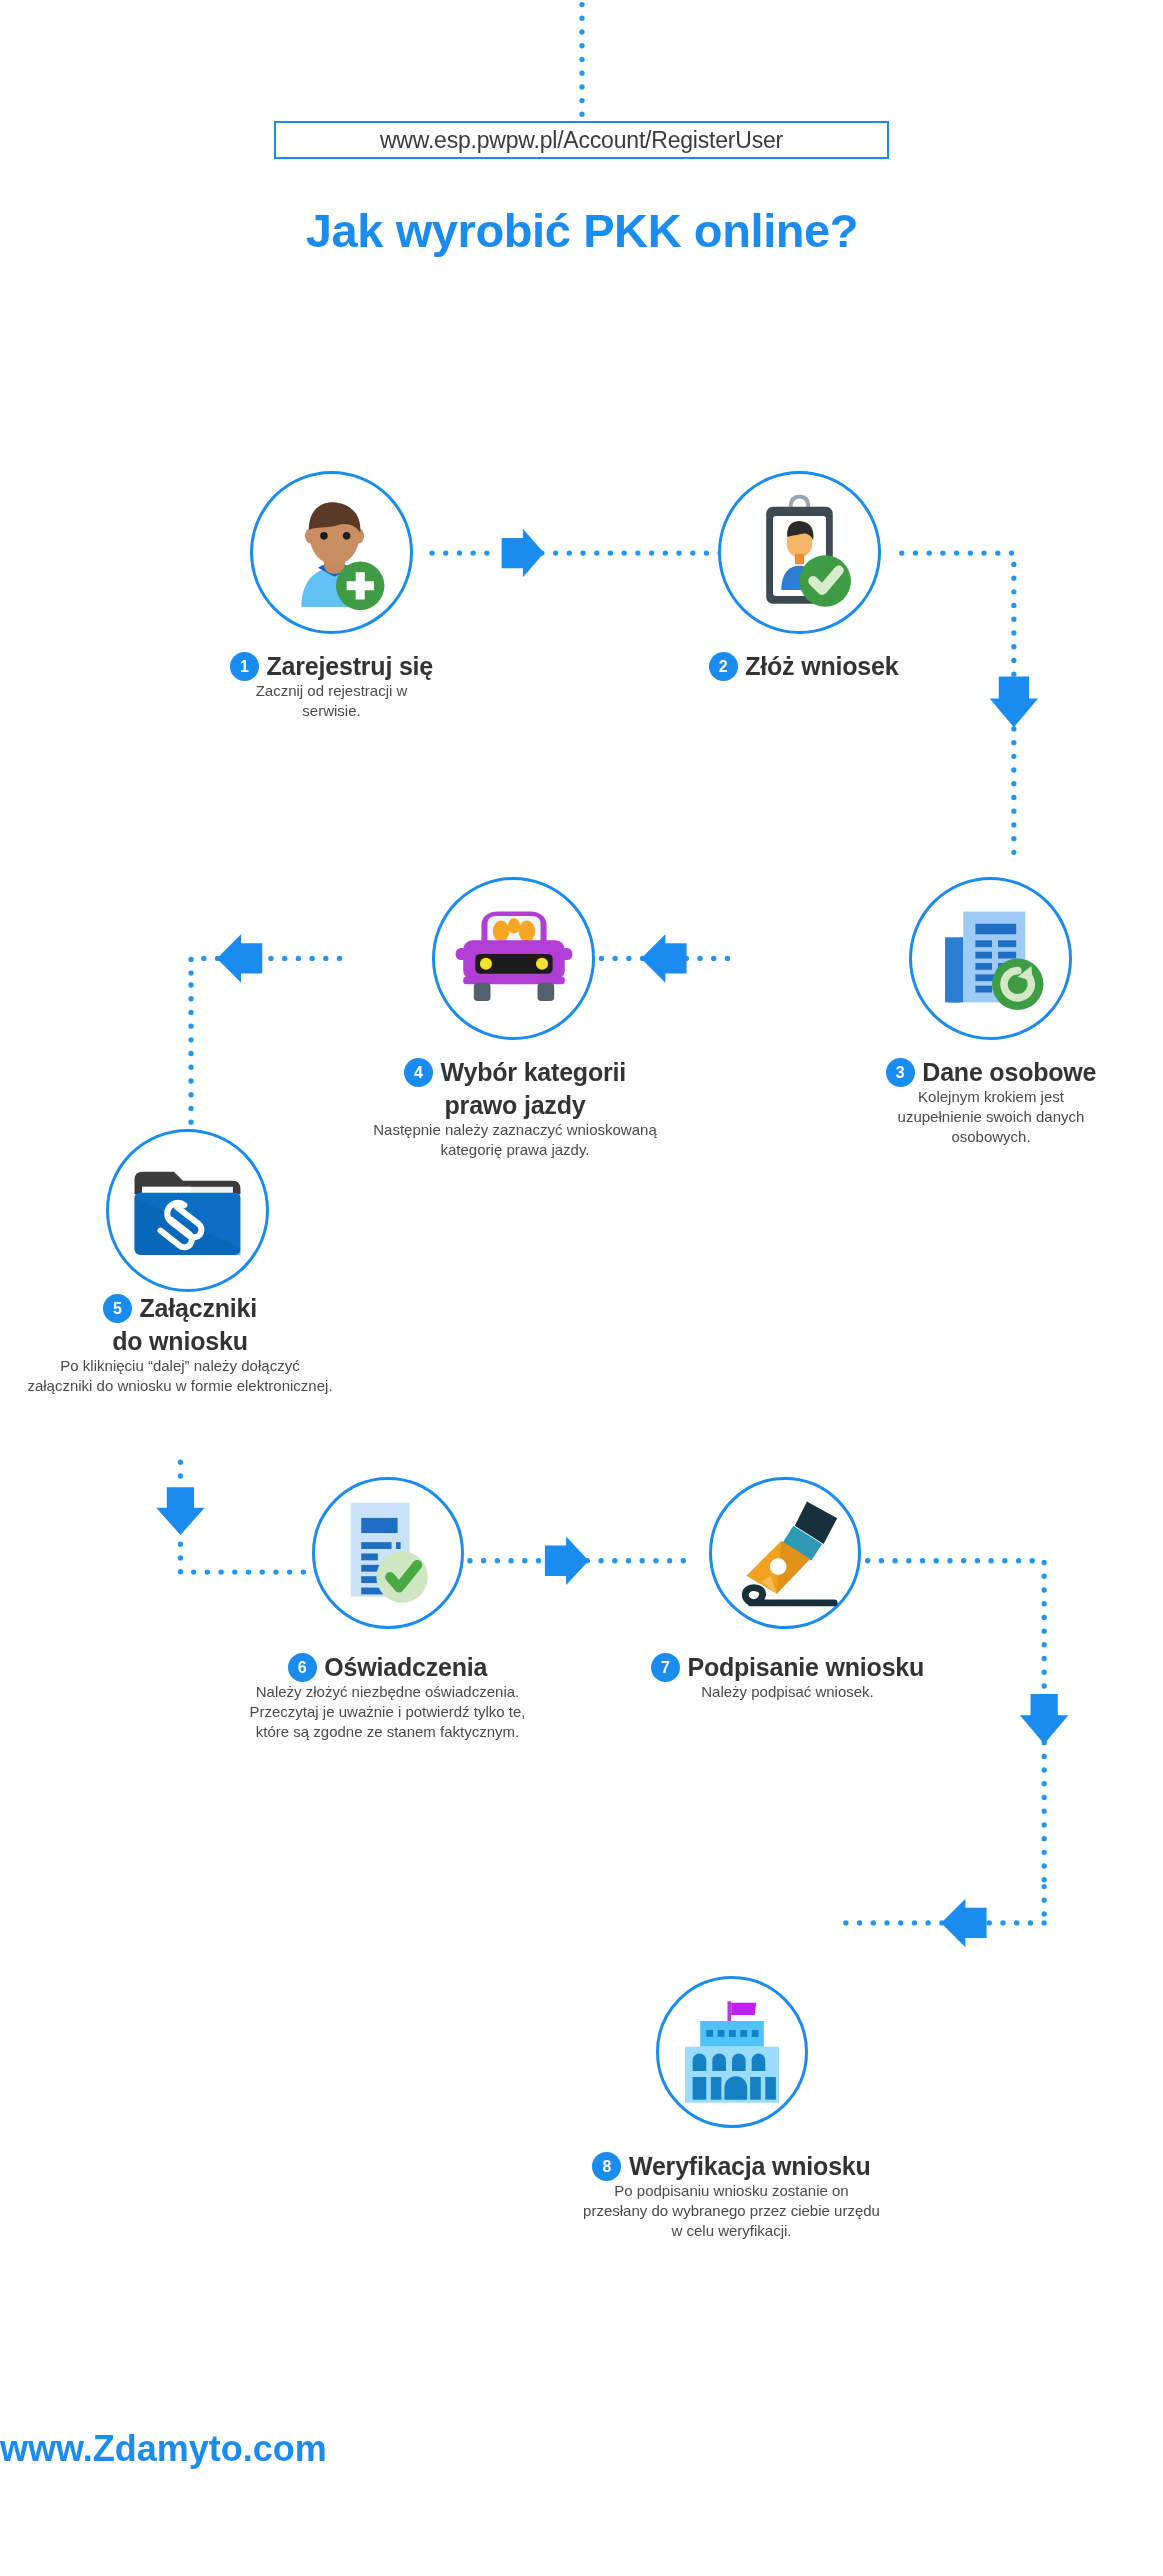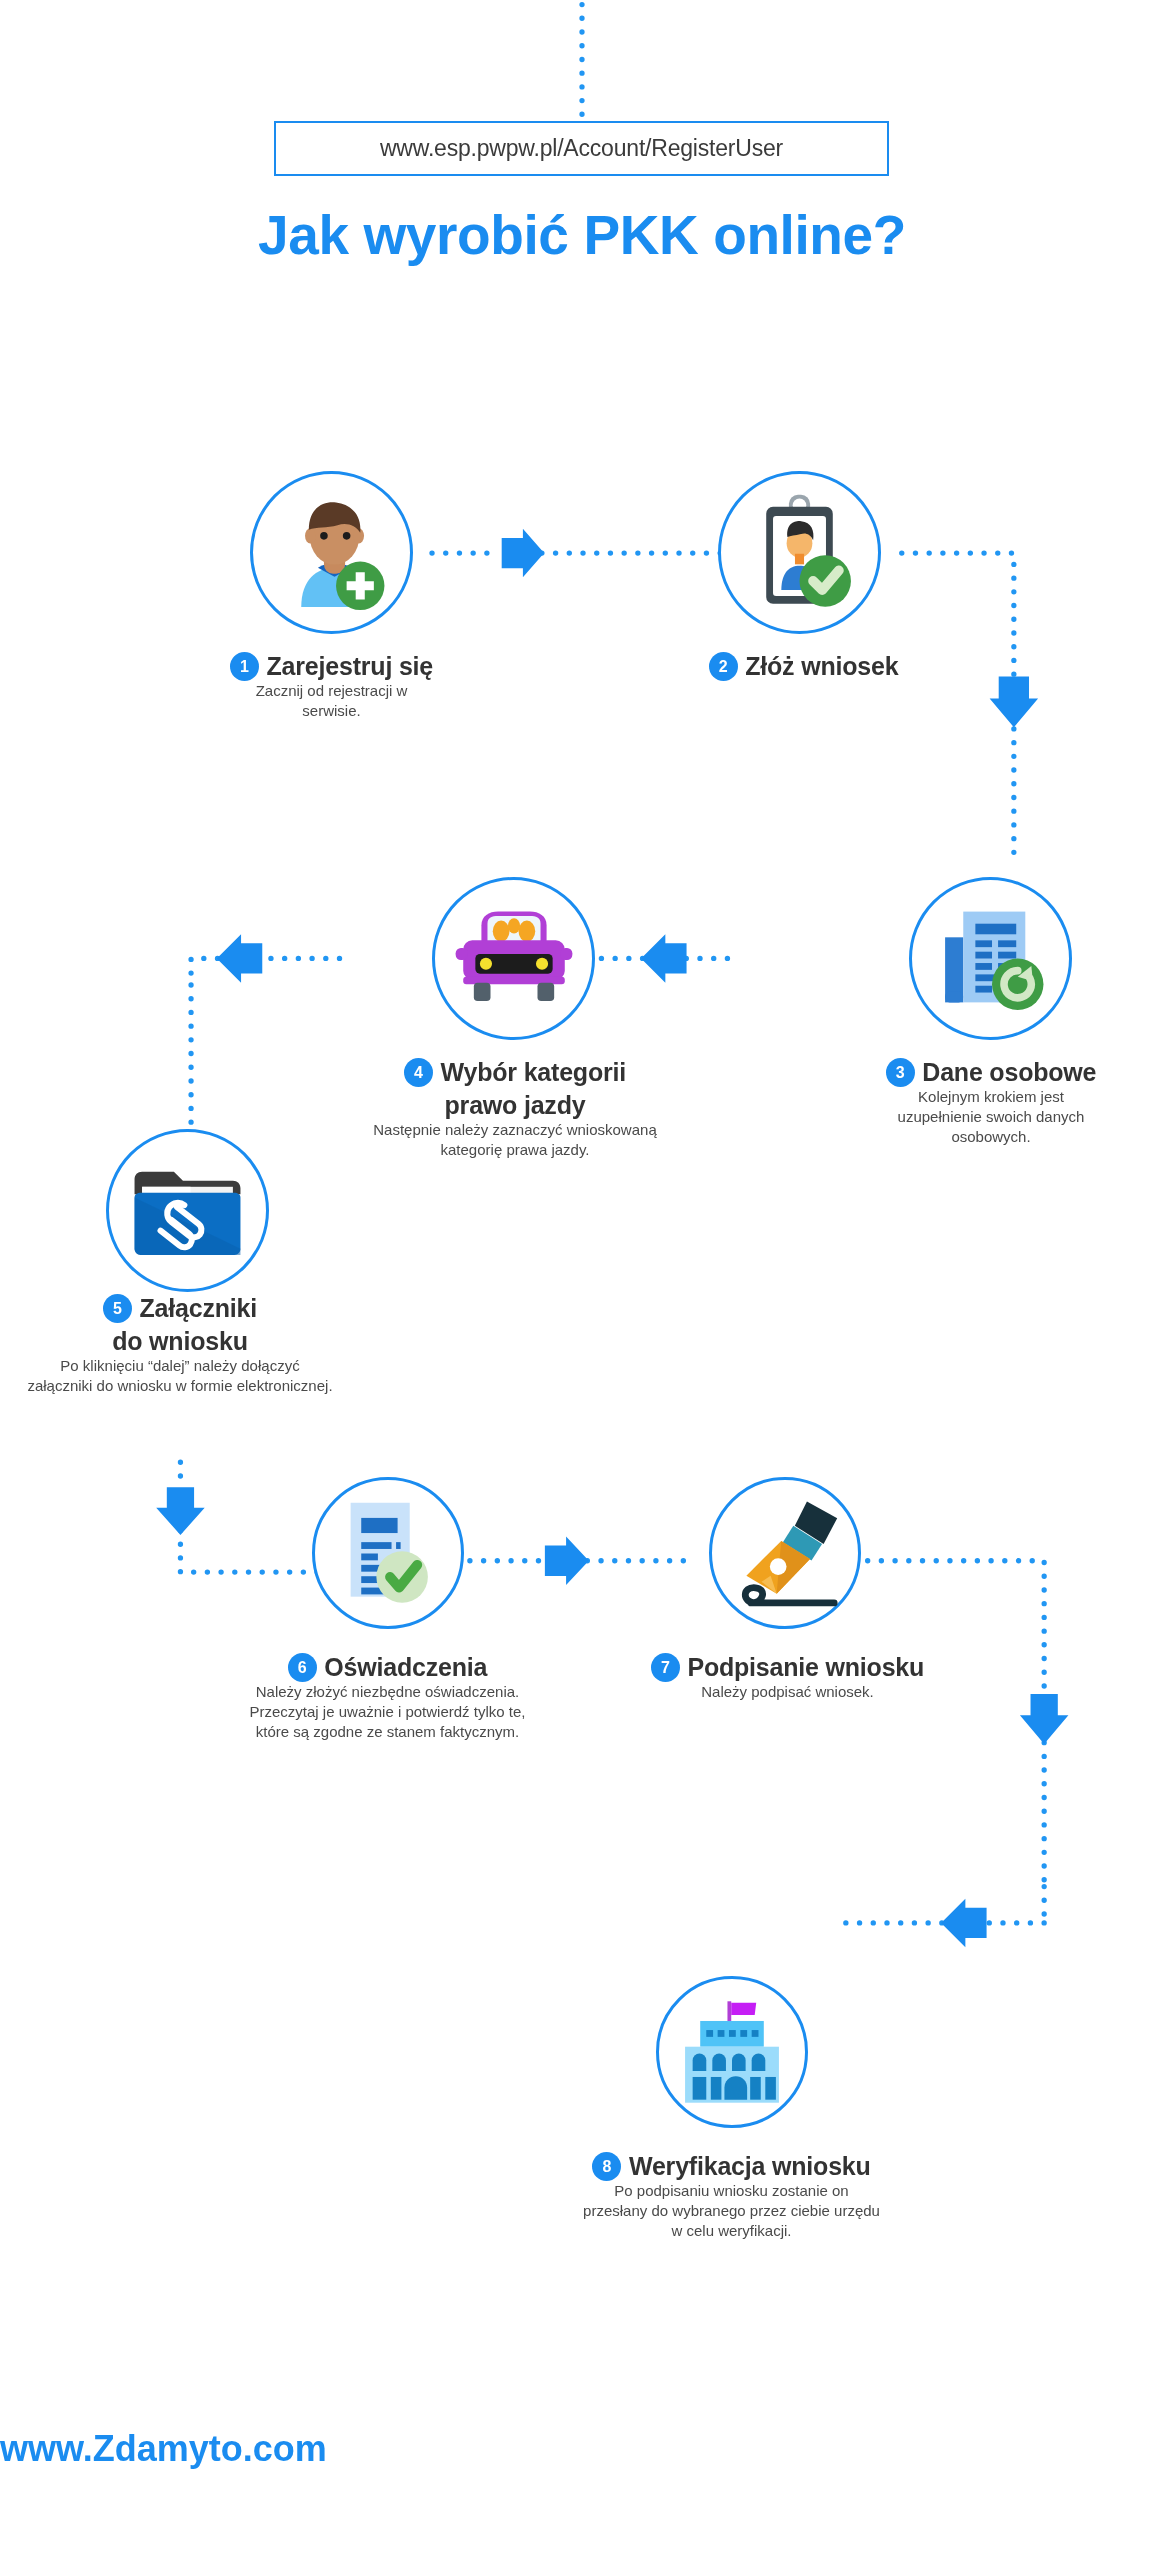--- a/index.html
+++ b/index.html
@@ -13,39 +13,39 @@
   }
   .stage { position:absolute; inset:0; }
 
   
   #connectors { position:absolute; left:0; top:0; width:1164px; height:2576px; z-index:1; pointer-events:none; }
 
   
   .url-box {
     position:absolute;
     left:274px; top:121px;
-    width:615px; height:55px;
+    width:615px; height:38px;
     border:2.3px solid #1a8cf0;
     background:#ffffff;
     display:flex; align-items:center; justify-content:center;
     z-index:3;
   }
   .url-box span {
     font-size:23px;
     color:#3b3b3b;
     letter-spacing:-0.2px;
     white-space:nowrap;
   }
 
   
   .main-title {
     position:absolute;
     left:0; top:203px; width:1164px;
     text-align:center;
-    font-size:55px;
+    font-size:47px;
     font-weight:bold;
     color:#1a8cf0;
     letter-spacing:-0.4px;
     z-index:3;
   }
 
   
   .footer {
     position:absolute;
     left:0; top:2428px; width:1164px;

